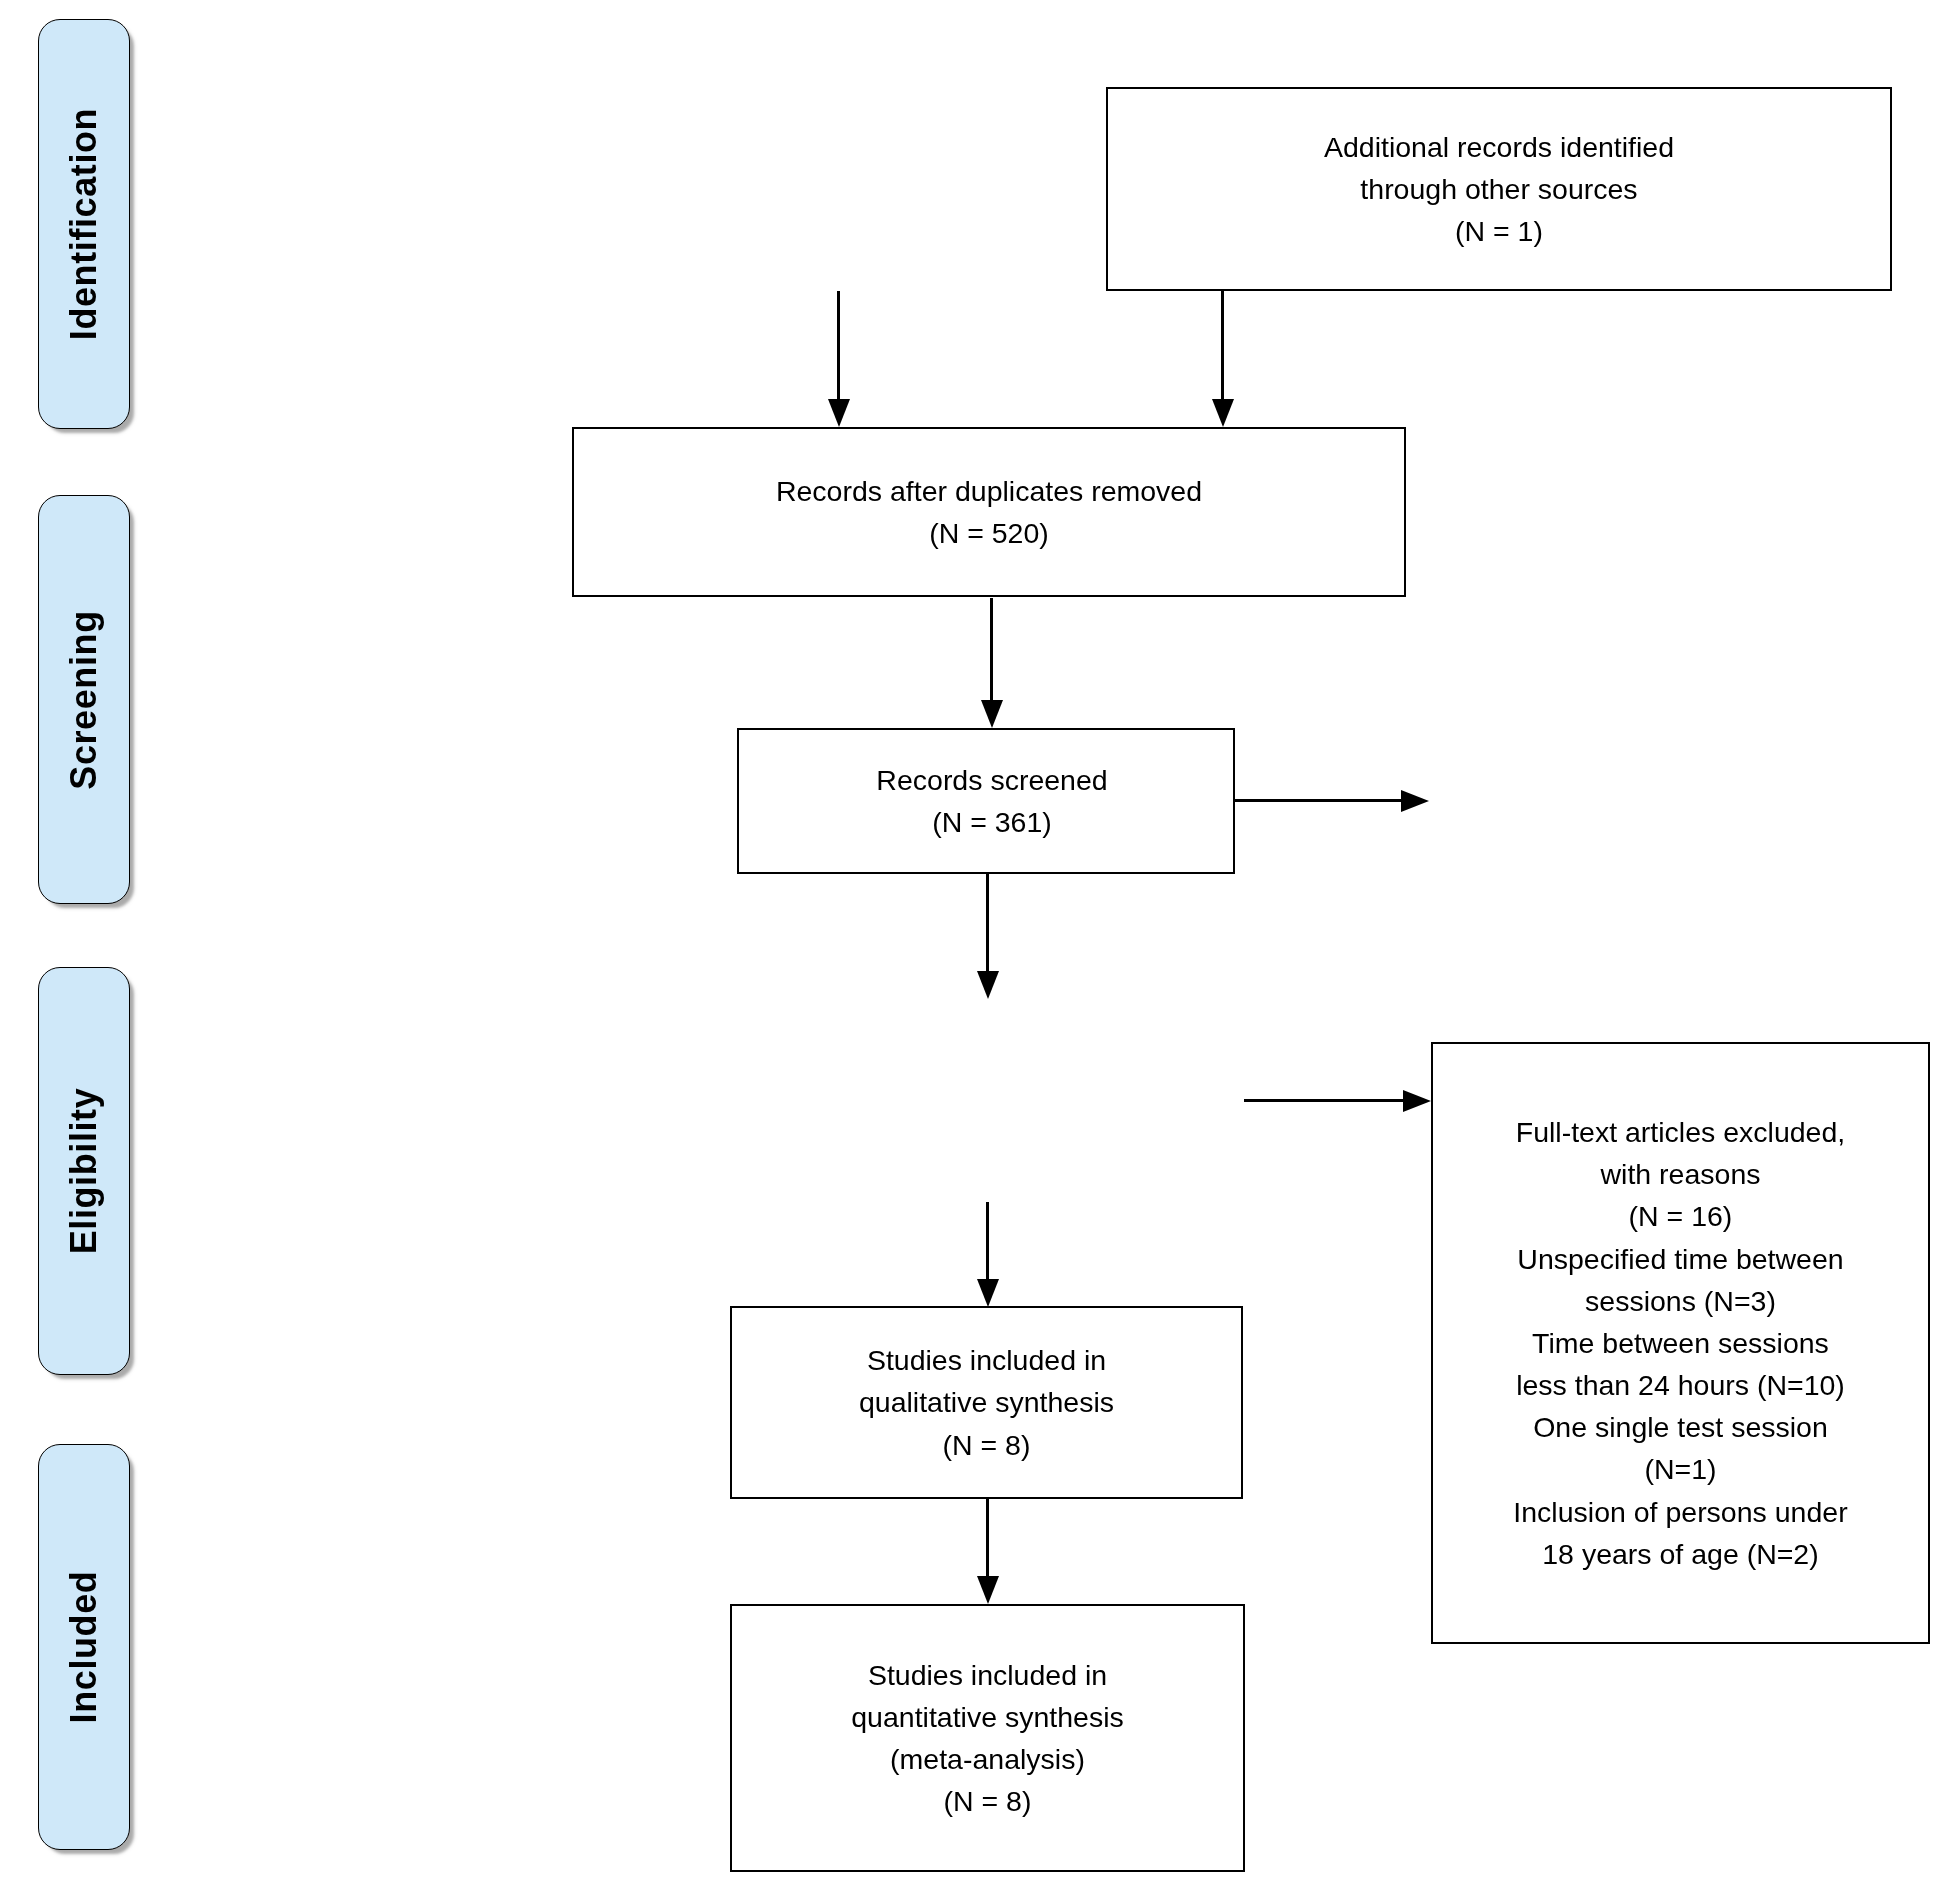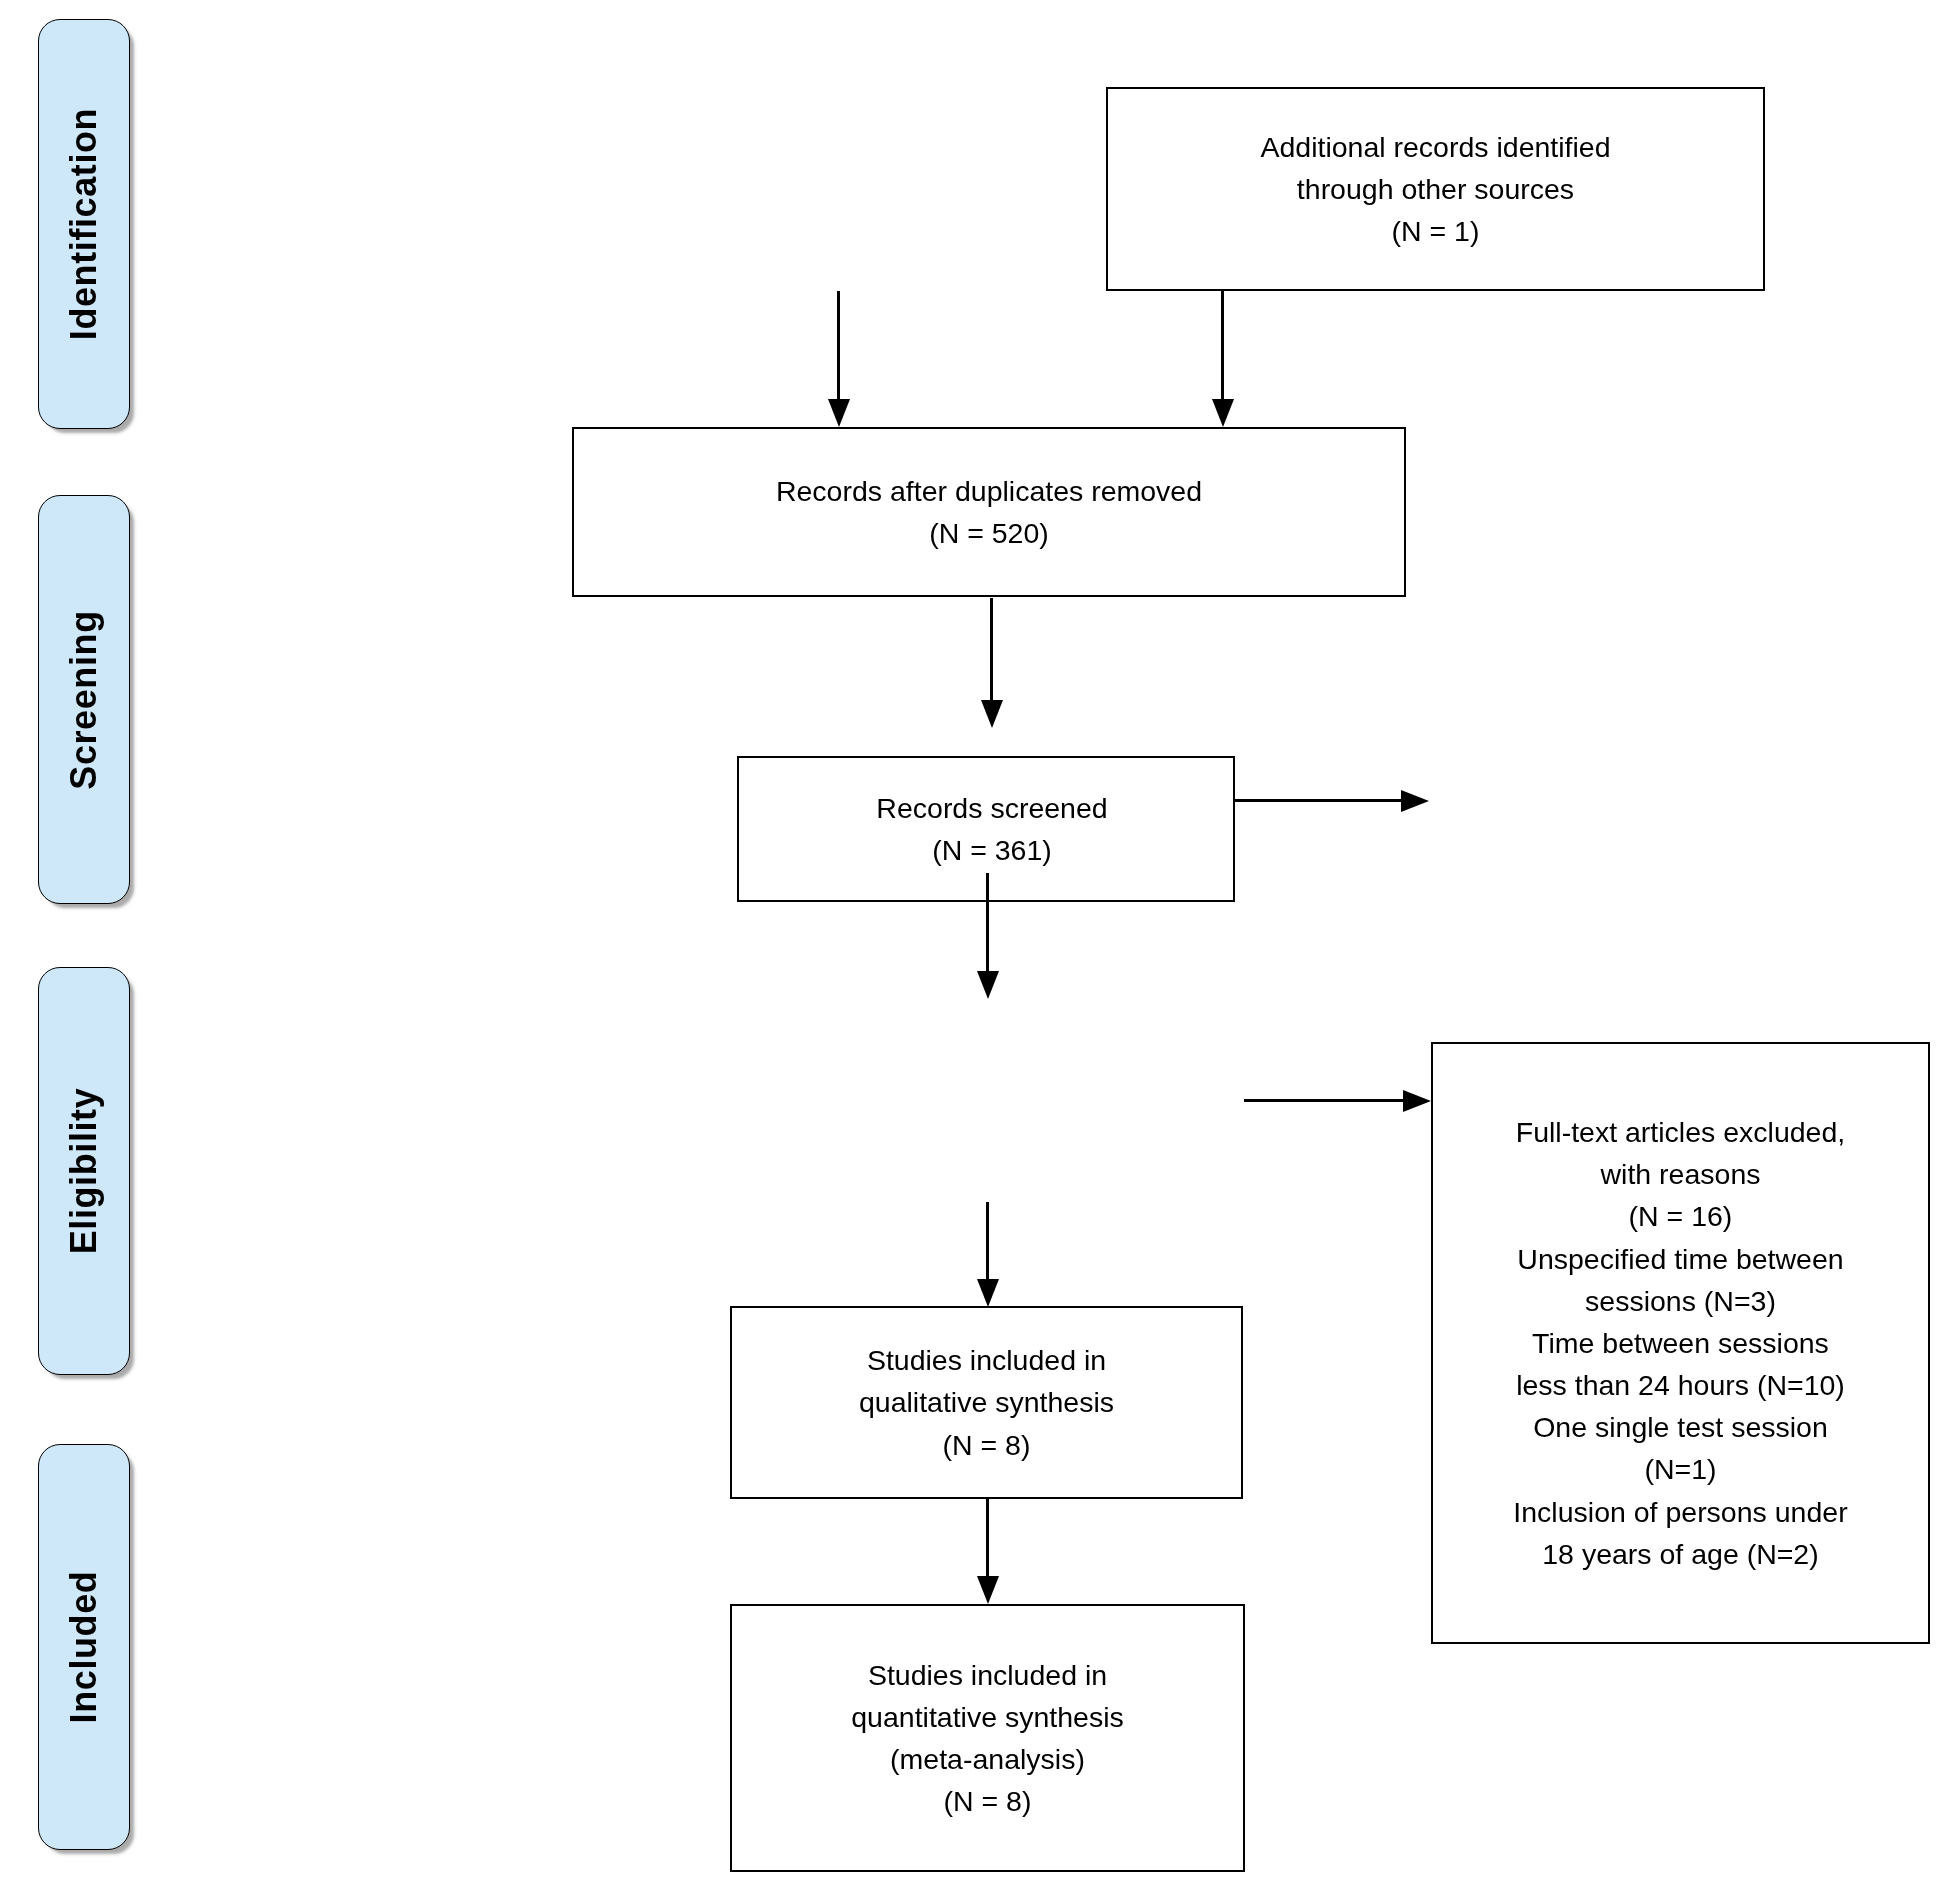--- a/index.html
+++ b/index.html
@@ -106,32 +106,32 @@
     <span class="vlabel">Screening</span>
   </div>
   <div class="stage" style="left:38px; top:967px; width:92px; height:408px;">
     <span class="vlabel">Eligibility</span>
   </div>
   <div class="stage" style="left:38px; top:1444px; width:92px; height:406px;">
     <span class="vlabel">Included</span>
   </div>
 
 
-  <div class="fbox" style="left:1106px; top:87px; width:659px; height:204px;">
+  <div class="fbox" style="left:1106px; top:87px; width:786px; height:204px;">
     <div class="btext">Additional records identified
 through other sources
 (N = 1)</div>
   </div>
 
   <div class="fbox" style="left:572px; top:427px; width:834px; height:170px;">
     <div class="btext">Records after duplicates removed
 (N = 520)</div>
   </div>
 
-  <div class="fbox" style="left:737px; top:756px; width:498px; height:146px;padding-left:12px;">
+  <div class="fbox" style="left:737px; top:728px; width:498px; height:146px;padding-left:12px;">
     <div class="btext">Records screened
 (N = 361)</div>
   </div>
 
 
 
   <div class="fbox" style="left:1431px; top:1002px; width:499px; height:602px;margin-top:40px;">
     <div class="btext">Full-text articles excluded,
 with reasons
 (N = 16)

